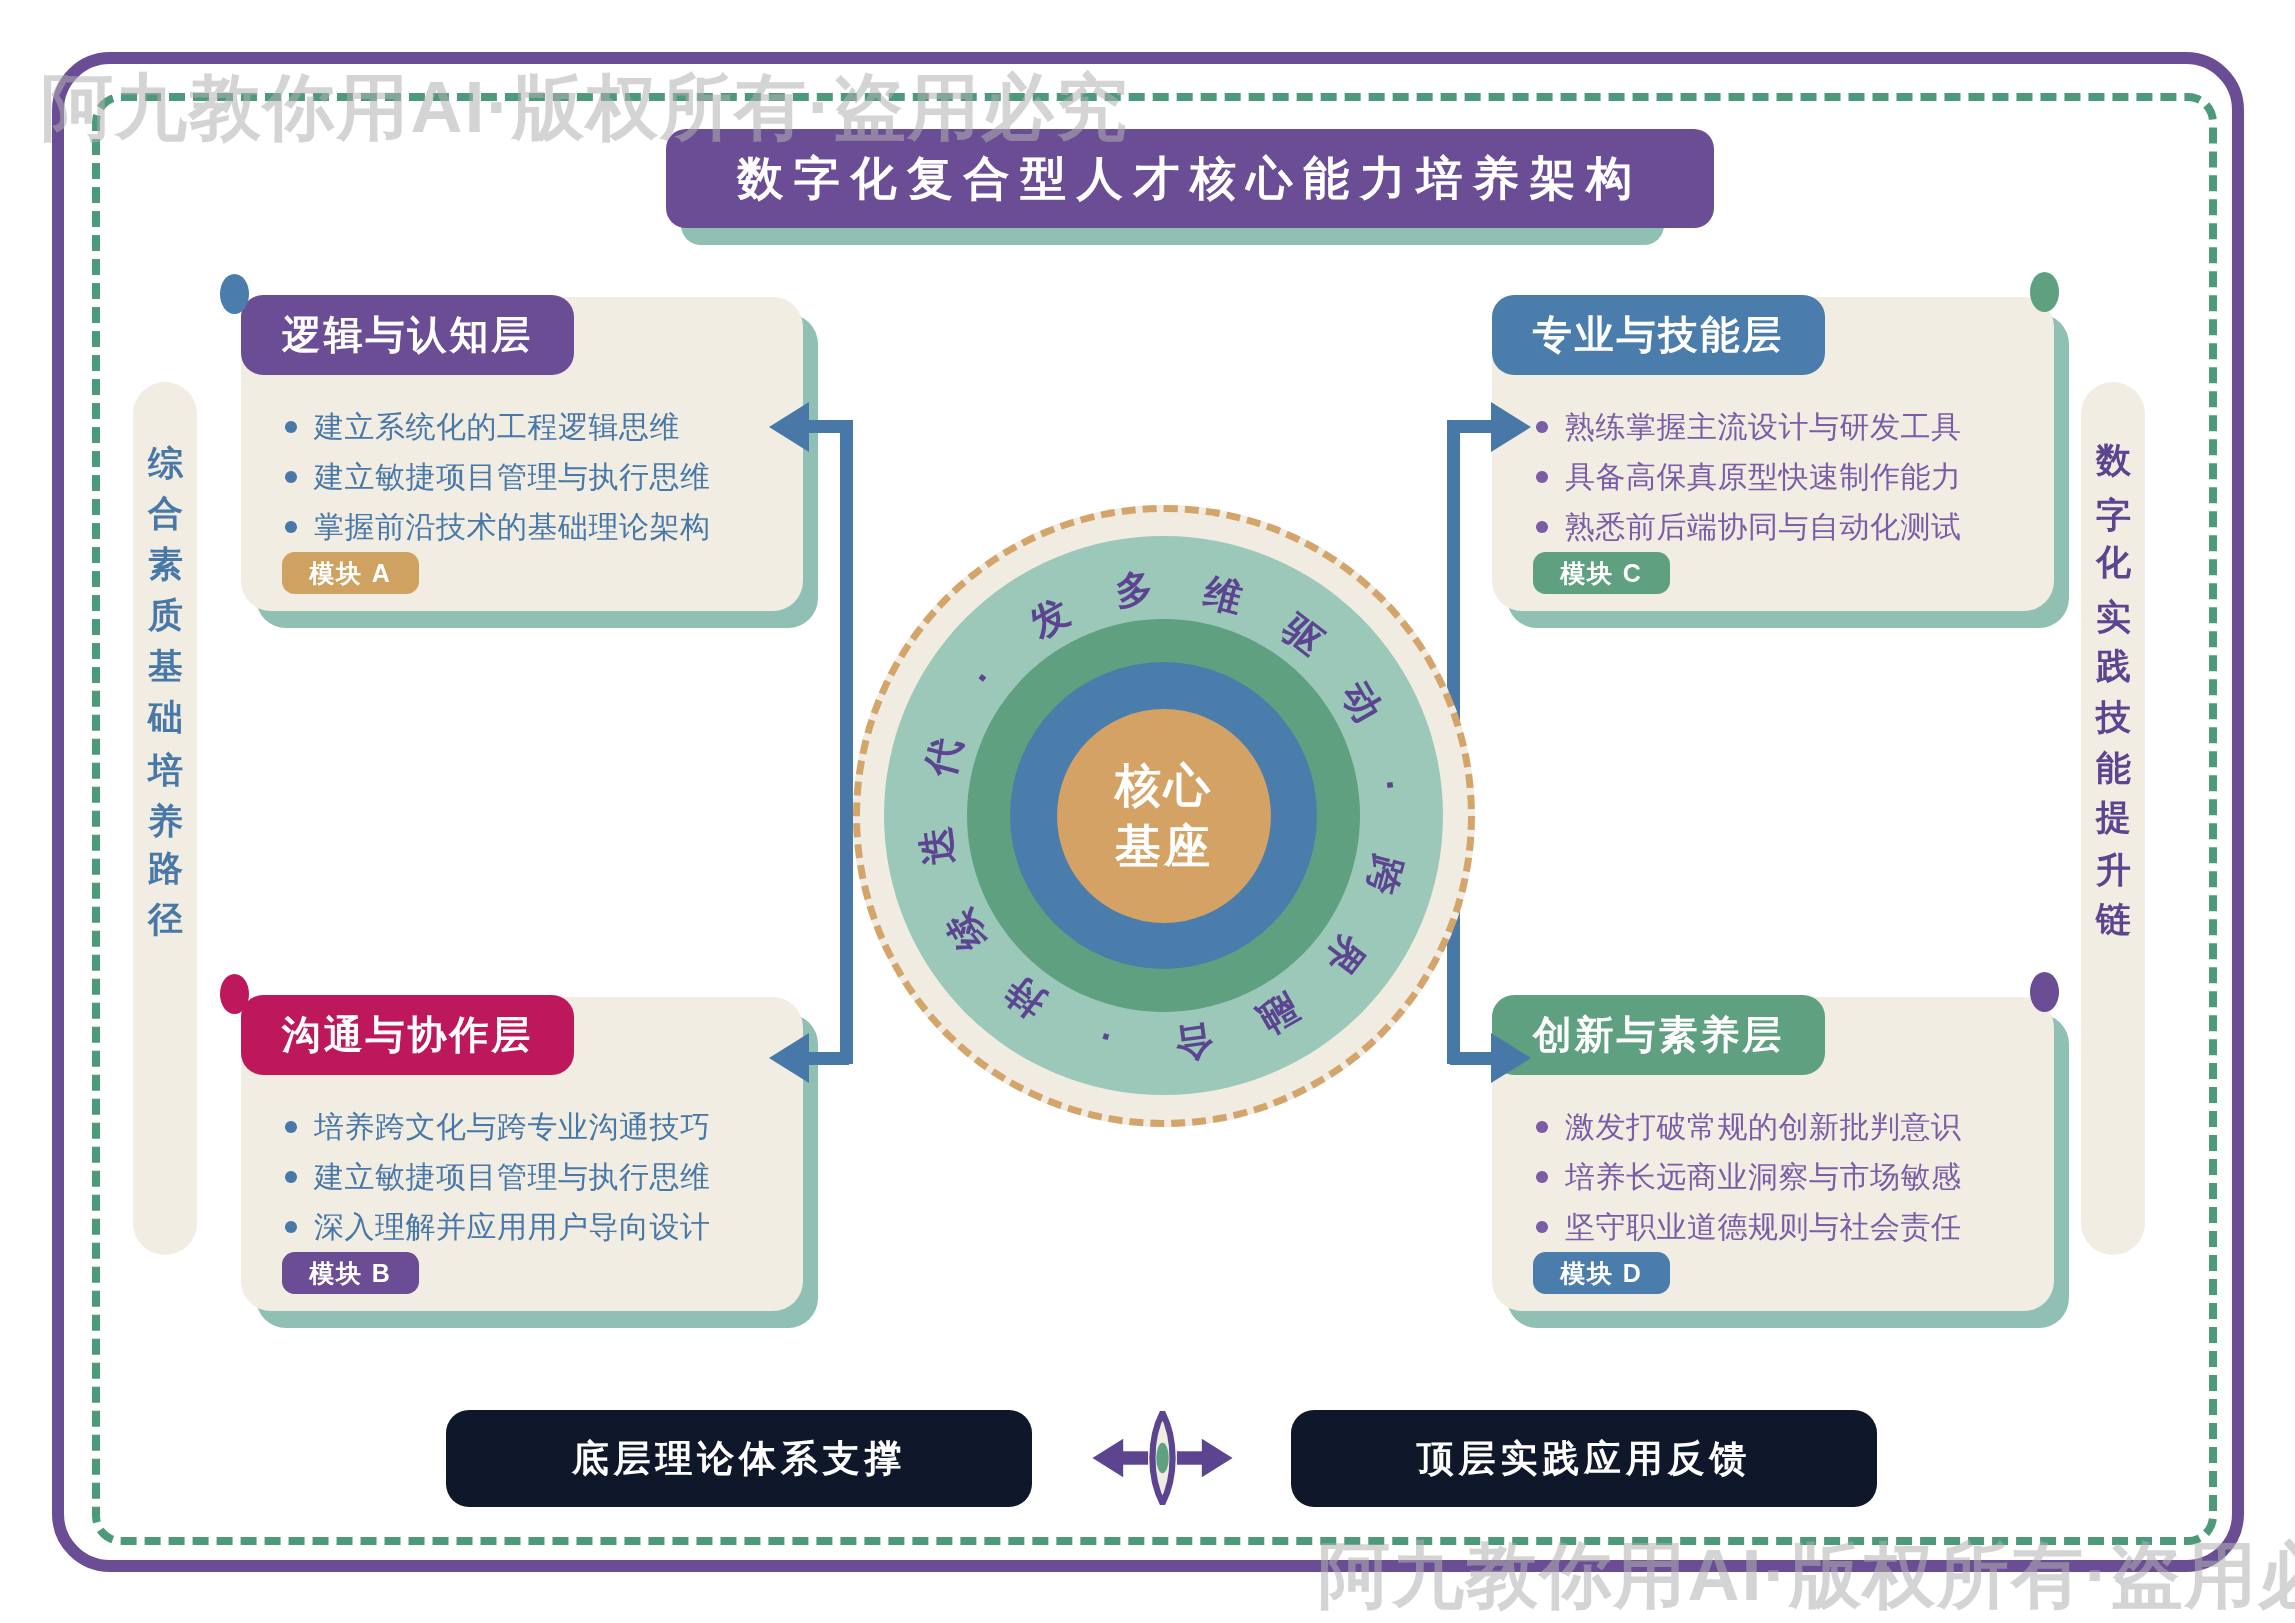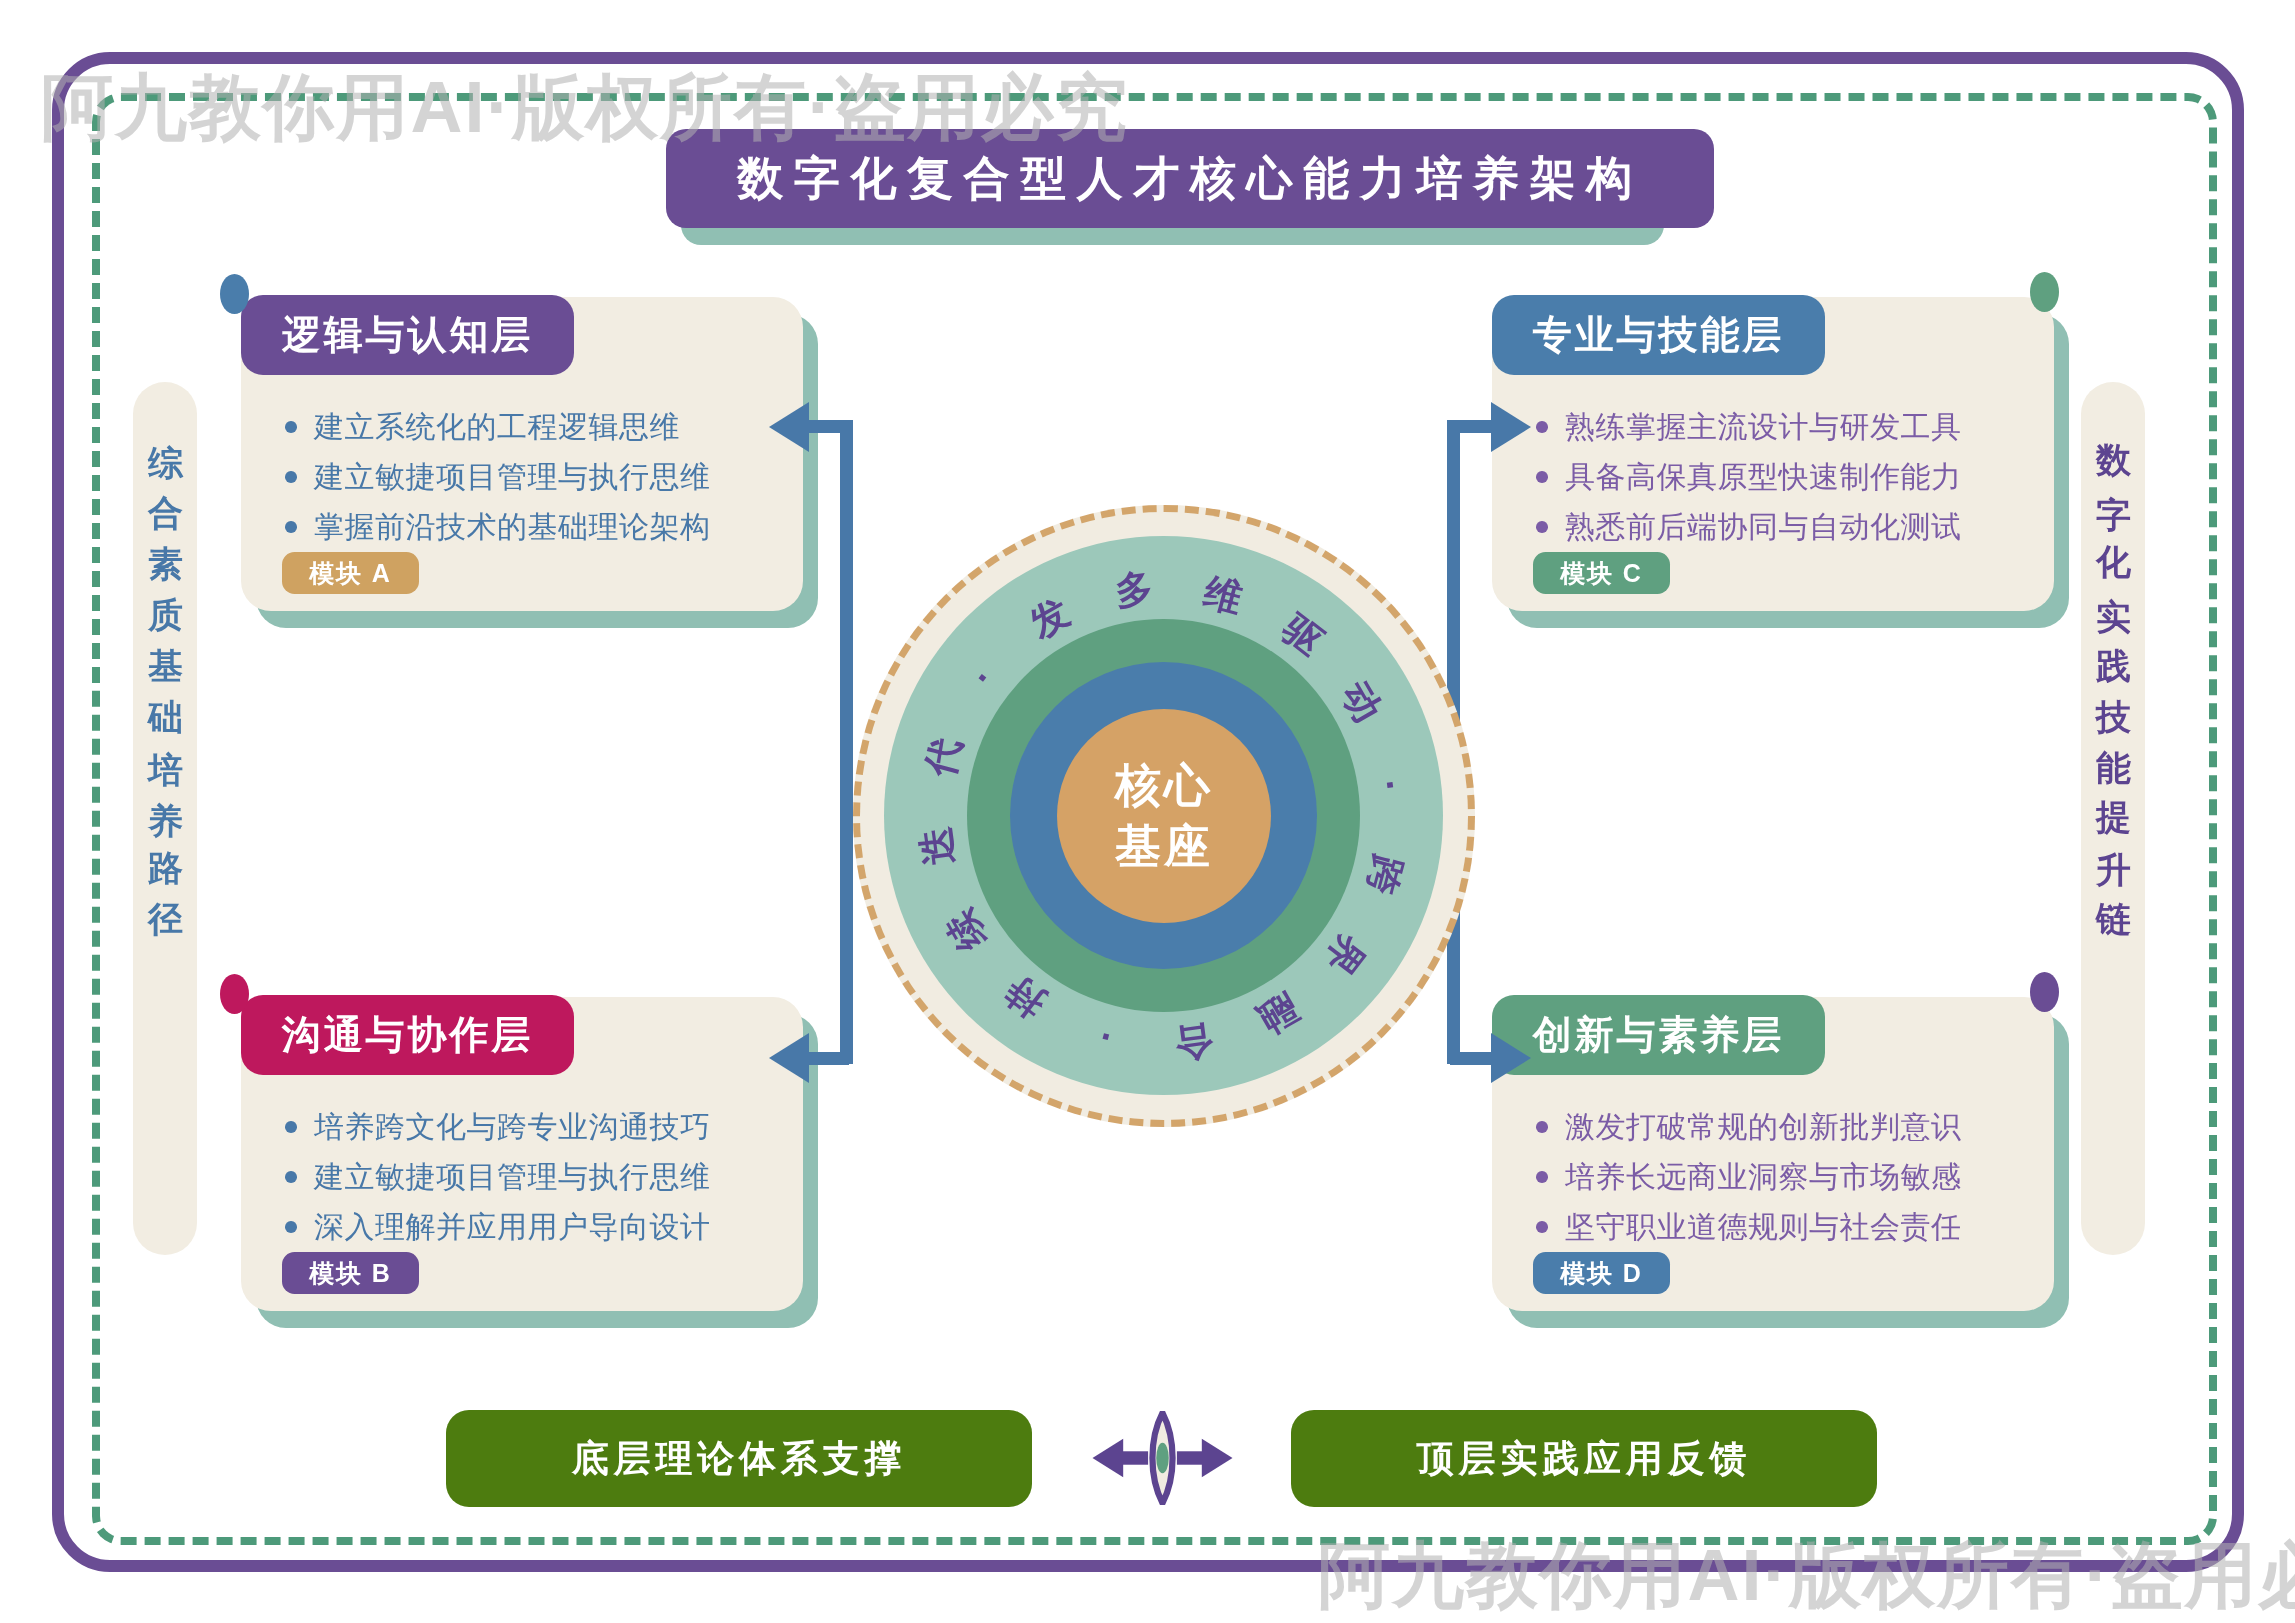--- a/index.html
+++ b/index.html
@@ -88,21 +88,21 @@
   .c-green{left:967px;top:619px;width:393px;height:393px;background:#5fa080;}
   .c-blue{left:1010px;top:662px;width:307px;height:307px;background:#4a7dab;}
   .c-core{left:1057px;top:709px;width:214px;height:214px;background:#d5a266;
     display:flex;flex-direction:column;align-items:center;justify-content:center;}
   .c-core div{color:#fff;font-size:46px;font-weight:700;letter-spacing:2.9px;line-height:1.32;}
   .ring-text{position:absolute;left:1164px;top:816px;width:0;height:0;}
   .ring-char{position:absolute;left:0;top:0;font-size:38px;font-weight:700;color:#5c4490;
     transform:translate(-50%,-50%) rotate(var(--a)) translateY(-228px);white-space:nowrap;}
 
   
-  .footer-btn{position:absolute;top:1410px;width:586px;height:97px;background:#4d7c0f;
+  .footer-btn{position:absolute;top:1410px;width:586px;height:97px;background:#0f172a;
     border-radius:23px;display:flex;align-items:center;justify-content:center;}
   .footer-btn span{color:#fff;font-size:37px;font-weight:700;letter-spacing:4.8px;white-space:nowrap;}
   .btn-left{left:446px;} .btn-right{left:1291px;}
   .flow-icon{position:absolute;left:1092px;top:1411px;}
 </style>
 </head>
 <body>
 
 <div id="stage">
 

